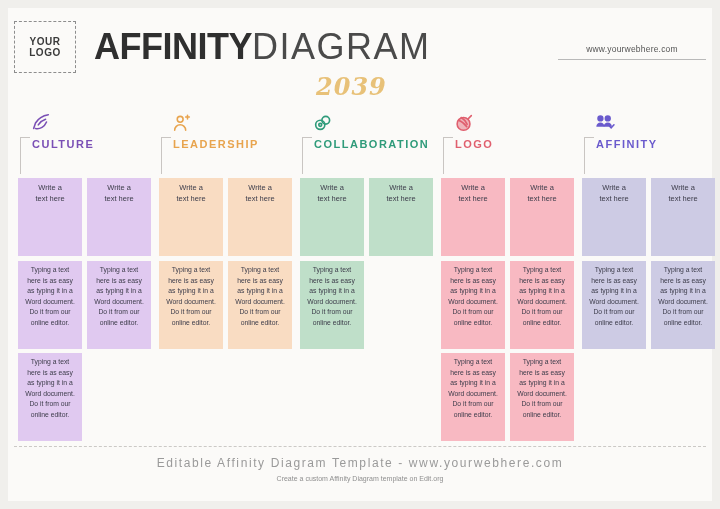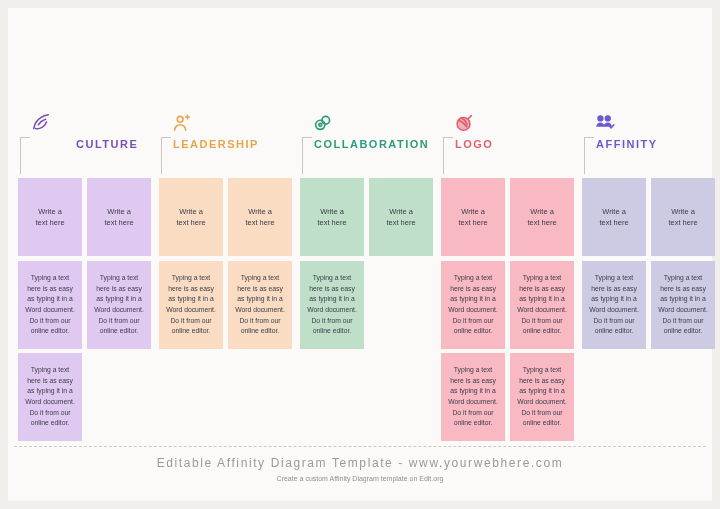--- a/index.html
+++ b/index.html
@@ -138,21 +138,20 @@
   .grid {
     position: absolute;
     left: 0;
     top: 170px;
     width: 704px;
     height: 245px;
   }
   .note {
     position: absolute;
     display: flex;
-    align-items: center;
     justify-content: center;
     text-align: center;
     padding: 4px 6px;
     color: #3c3c4a;
   }
   .note-title {
     font-size: 7.5px;
     line-height: 1.5;
   }
   .note-body {
@@ -184,30 +183,49 @@
   .footer-2 {
     font-size: 7px;
     color: #8f8f8f;
   }
 </style>
 </head>
 <body>
 
 <div class="canvas">
 
+  <div class="header">
+
+    <div class="logo-box">
+      <span class="logo-line">YOUR</span>
+      <span class="logo-line">LOGO</span>
+    </div>
+
+    <div class="title-wrap">
+      <div class="title-main">
+        <span class="title-bold">AFFINITY</span><span class="title-light">DIAGRAM</span>
+      </div>
+      <div class="title-year">2039</div>
+    </div>
+
+    <div class="web-wrap">
+      <div class="web-text">www.yourwebhere.com</div>
+      <div class="web-rule"></div>
+    </div>
+  </div>
 
   <div class="cat-row">
       <div class="cat" style="left: 10px; width: 133px;">
         <span class="cat-icon"><svg viewBox="0 0 24 24" width="22" height="22" fill="none" stroke="#7a4fb5" stroke-width="1.7" stroke-linecap="round" stroke-linejoin="round">
        <path d="M20 3c-6 1-11 4-14 9l-2 6"></path>
        <path d="M6 18c5 1 10-2 12-7"></path>
        <path d="M9 14c2-3 5-5 8-6"></path>
      </svg></span>
         <span class="cat-bracket"></span>
-        <span class="cat-label" style="color: rgb(122, 79, 181); margin-left: 44px;">CULTURE</span>
+        <span class="cat-label" style="color: rgb(122, 79, 181);">CULTURE</span>
       </div>
       <div class="cat" style="left: 151px; width: 133px;">
         <span class="cat-icon"><svg viewBox="0 0 24 24" width="22" height="22" fill="none" stroke="#e8a44e" stroke-width="1.7" stroke-linecap="round" stroke-linejoin="round">
        <circle cx="10" cy="8" r="3.2"></circle>
        <path d="M4 20c0-3.4 2.7-6 6-6s6 2.6 6 6"></path>
        <path d="M18 3.5v4M16 5.5h4"></path>
      </svg></span>
         <span class="cat-bracket"></span>
         <span class="cat-label" style="color: rgb(232, 164, 78);">LEADERSHIP</span>
       </div>

